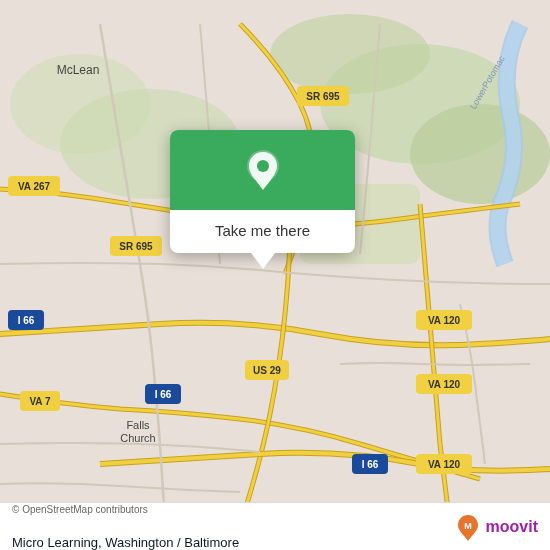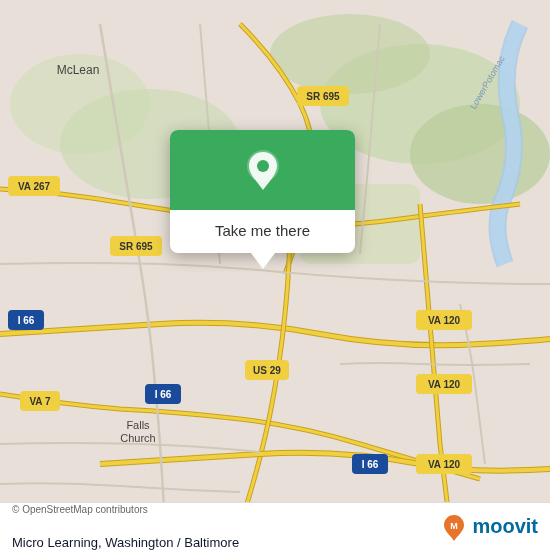--- a/index.html
+++ b/index.html
@@ -65,23 +65,23 @@
       align-items: center;
       gap: 4px;
     }
 
     .moovit-icon {
       width: 28px;
       height: 28px;
     }
 
     .moovit-text {
-      font-size: 20px;
+      font-size: 16px;
       font-weight: bold;
-      color: #0369a1;
+      color: #a21caf;
     }
 
     
     .popup-card {
       position: absolute;
       top: 130px;
       left: 170px;
       width: 185px;
       background: white;
       border-radius: 8px;

